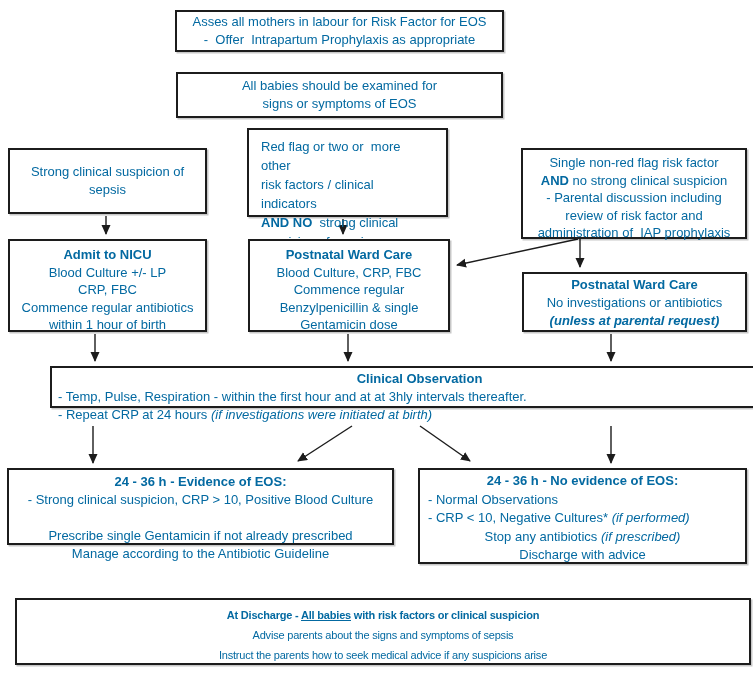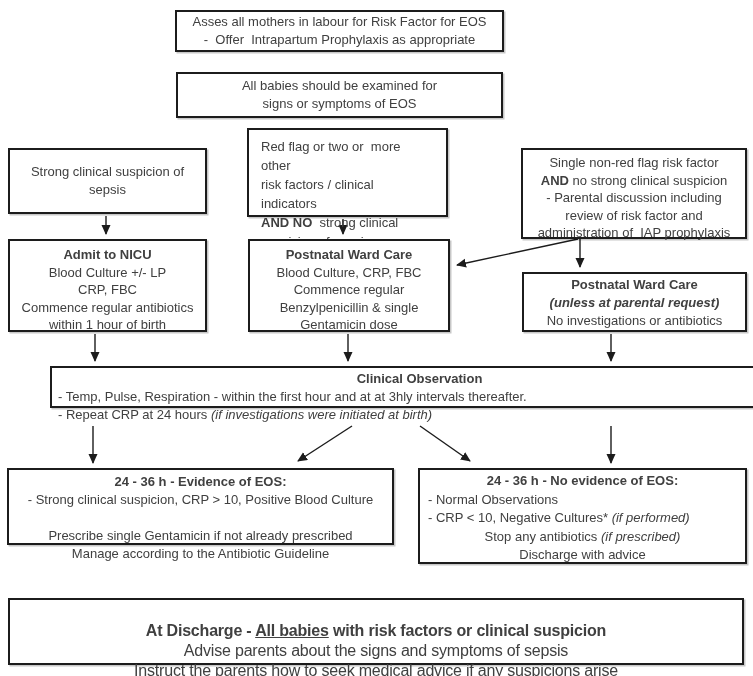--- a/index.html
+++ b/index.html
@@ -2,21 +2,21 @@
 <html><head>
 <meta charset="utf-8">
 <style>
   html, body { margin: 0; padding: 0; background: #ffffff; }
   .canvas {
     position: relative;
     width: 753px;
     height: 676px;
     background: #ffffff;
     font-family: "Liberation Sans", sans-serif;
-    color: #404040;
+    color: #0369a1;
     overflow: hidden;
   }
   .arrows {
     position: absolute;
     left: 0; top: 0;
     width: 753px; height: 676px;
     pointer-events: none;
   }
   .box {
     position: absolute;
@@ -42,22 +42,22 @@
                 padding:7px 20px 0 12px; line-height:19px; }
   #b-single   { left:521px; top:148px; width:226px; height:91px; padding-top:4px; line-height:17.5px; }
   #b-nicu     { left:8px;   top:239px; width:199px; height:93px; padding-top:5px; line-height:17.5px; }
   #b-postmid  { left:248px; top:239px; width:202px; height:93px; padding-top:5px; line-height:17.5px; }
   #b-postright{ left:522px; top:272px; width:225px; height:60px; padding-top:2px; line-height:18px; }
   #b-clinobs  { left:8px;   top:366px; width:739px; height:42px; padding-top:2px; line-height:18px;margin-left:42px; }
   #b-clinobs .left { text-align:left; padding-left:6px; }
   #b-evidence { left:7px;   top:468px; width:387px; height:77px; padding-top:3px; line-height:18px; }
   #b-noevid   { left:418px; top:468px; width:329px; height:96px; padding-top:2px; line-height:18.5px; }
   #b-noevid .left { text-align:left; padding-left:8px; }
-  #b-discharge{ left:8px;   top:598px; width:736px; height:67px; padding-top:21px;
-                line-height:20px; font-size:16px; letter-spacing:-0.2px; }
+  #b-discharge{ left:15px;   top:598px; width:736px; height:67px; padding-top:5px;
+                line-height:20px; font-size:11px; letter-spacing:-0.2px; }
   .spacer { height: 18px; }
 </style>
 </head>
 <body>
 
 <div class="canvas">
 
   <svg class="arrows" viewBox="0 0 753 676" xmlns="http://www.w3.org/2000/svg">
     <defs>
       <marker id="ah" markerUnits="userSpaceOnUse" markerWidth="12" markerHeight="10" refX="9" refY="4.5" orient="auto">
@@ -120,22 +120,22 @@
   <div class="box center" id="b-postmid">
     <div class="line bold">Postnatal Ward Care</div>
     <div class="line">Blood Culture, CRP, FBC</div>
     <div class="line">Commence regular</div>
     <div class="line">Benzylpenicillin &amp; single</div>
     <div class="line">Gentamicin dose</div>
   </div>
 
   <div class="box center" id="b-postright">
     <div class="line bold">Postnatal Ward Care</div>
+    <div class="line">No investigations or antibiotics</div>
     <div class="line italic bold">(unless at parental request)</div>
-    <div class="line">No investigations or antibiotics</div>
   </div>
 
   <div class="box center" id="b-clinobs">
     <div class="line bold">Clinical Observation</div>
     <div class="line left">- Temp, Pulse, Respiration - within the first hour and at at 3hly intervals thereafter.</div>
     <div class="line left"><span>- Repeat CRP at 24 hours </span><span class="italic">(if investigations were initiated at birth)</span></div>
   </div>
 
   <div class="box center" id="b-evidence">
     <div class="line bold">24 - 36 h - Evidence of EOS:</div>

